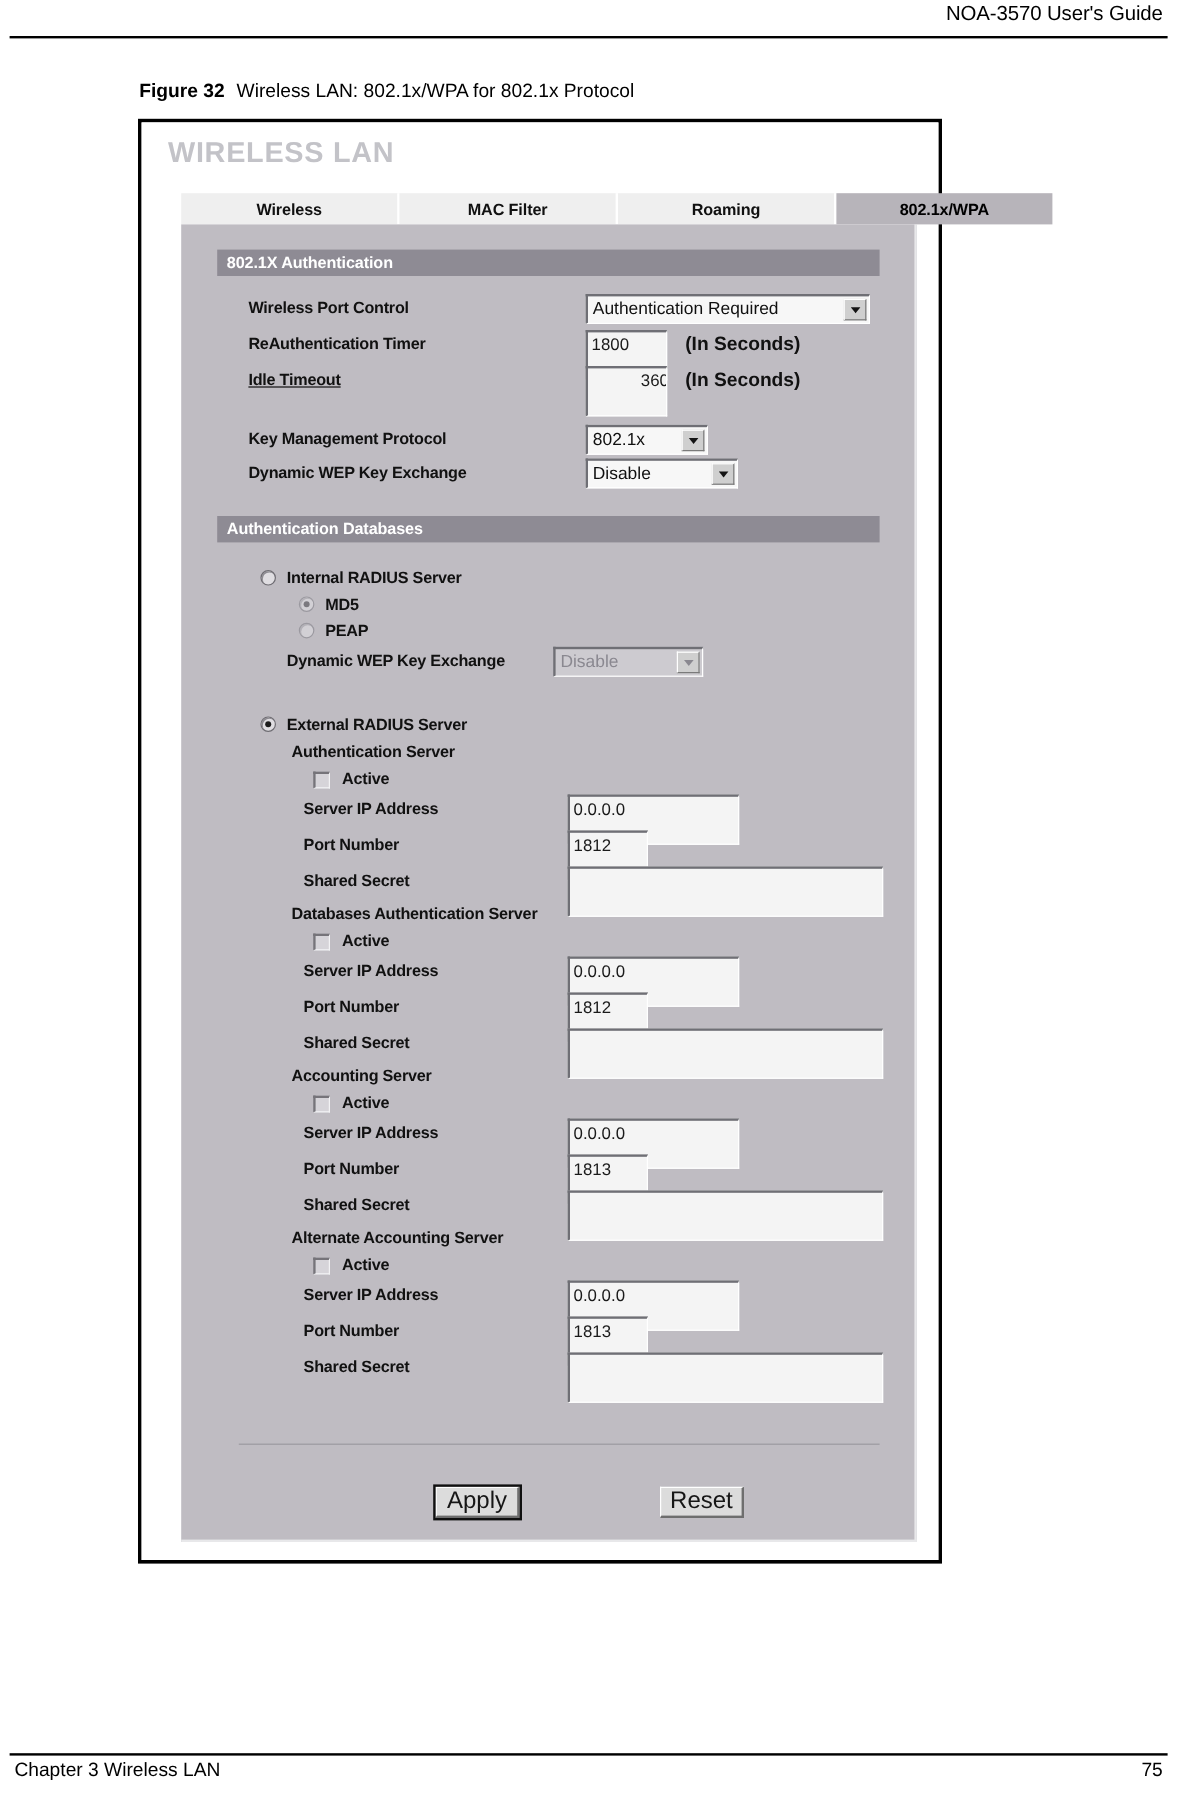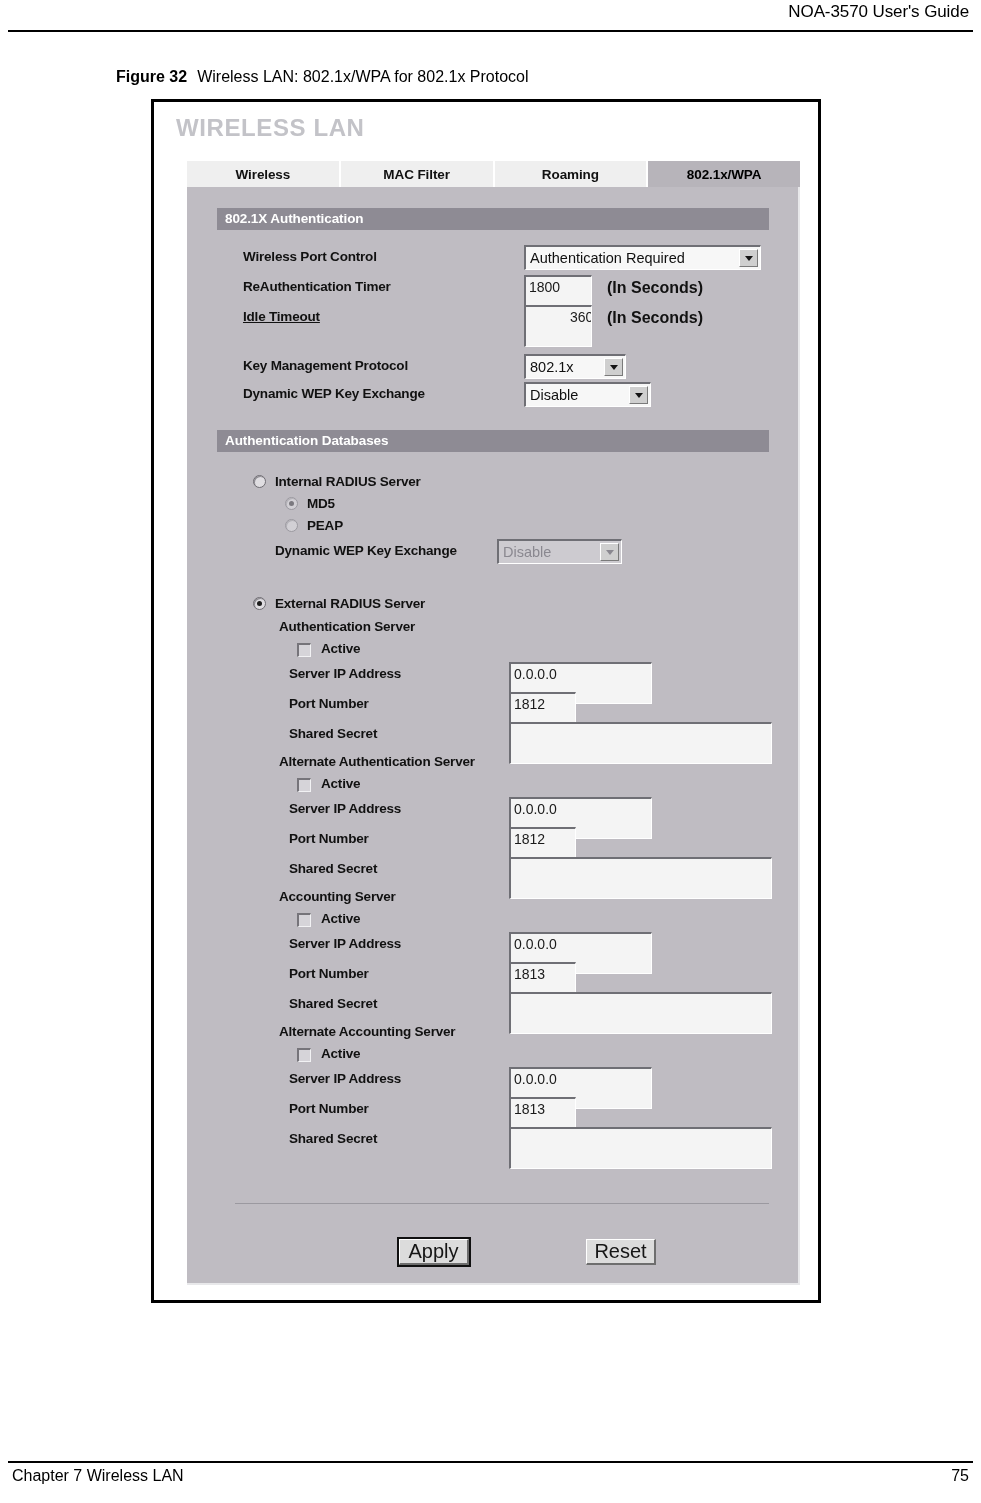--- a/index.html
+++ b/index.html
@@ -80,21 +80,20 @@
   
   .shot-frame {
     position: absolute;
     left: 115px;
     top: 99px;
     width: 670px;
     height: 1204px;
     border: 3px solid #000;
     background: #ffffff;
     box-sizing: border-box;
-    margin-left: 36px;
   }
 
   .shot-inner {
     position: relative;
     width: 100%;
     height: 100%;
     background: #ffffff;
   }
 
   
@@ -106,21 +105,21 @@
     font-weight: bold;
     color: #c3c3c8;
     letter-spacing: 0.6px;
   }
 
   
   .tabs {
     position: absolute;
     left: 33px;
     top: 59px;
-    width: 613px;
+    width: 726px;
     height: 26px;
     display: flex;
   }
   .tab {
     flex: 1 1 0;
     background: #efefef;
     border-right: 2px solid #ffffff;
     font-size: 13.5px;
     font-weight: bold;
     color: #111;
@@ -397,21 +396,21 @@
 
       <div class="row-label" style="left:102px; top:479px;">Server IP Address</div>
       <div class="tfield" style="left:322px; top:475px; width:143px;">0.0.0.0</div>
 
       <div class="row-label" style="left:102px; top:509px;">Port Number</div>
       <div class="tfield" style="left:322px; top:505px; width:67px;">1812</div>
 
       <div class="row-label" style="left:102px; top:539px;">Shared Secret</div>
       <div class="tfield" style="left:322px; top:535px; width:263px;"></div>
 
-      <div class="row-label" style="left:92px; top:567px;">Alternate Authentication Server</div>
+      <div class="row-label" style="left:92px; top:567px;">Databases Authentication Server</div>
       <span class="cbox" style="left:110px; top:591px;"></span>
       <div class="row-label" style="left:134px; top:589px;">Active</div>
 
       <div class="row-label" style="left:102px; top:614px;">Server IP Address</div>
       <div class="tfield" style="left:322px; top:610px; width:143px;">0.0.0.0</div>
 
       <div class="row-label" style="left:102px; top:644px;">Port Number</div>
       <div class="tfield" style="left:322px; top:640px; width:67px;">1812</div>
 
       <div class="row-label" style="left:102px; top:674px;">Shared Secret</div>
@@ -446,15 +445,15 @@
       <div class="divider" style="top:1016px;"></div>
       <div class="btn default" style="left:212px; top:1052px; width:70px;">Apply</div>
       <div class="btn" style="left:399px; top:1052px; width:70px;">Reset</div>
 
     </div>
   </div>
 </div>
 
 <div class="page-footer-rule"></div>
 <div class="page-footer">
-  <div class="footer-left">Chapter 7 Wireless LAN</div>
+  <div class="footer-left">Chapter 3 Wireless LAN</div>
   <div class="footer-right">75</div>
 </div>
 
 </body></html>

